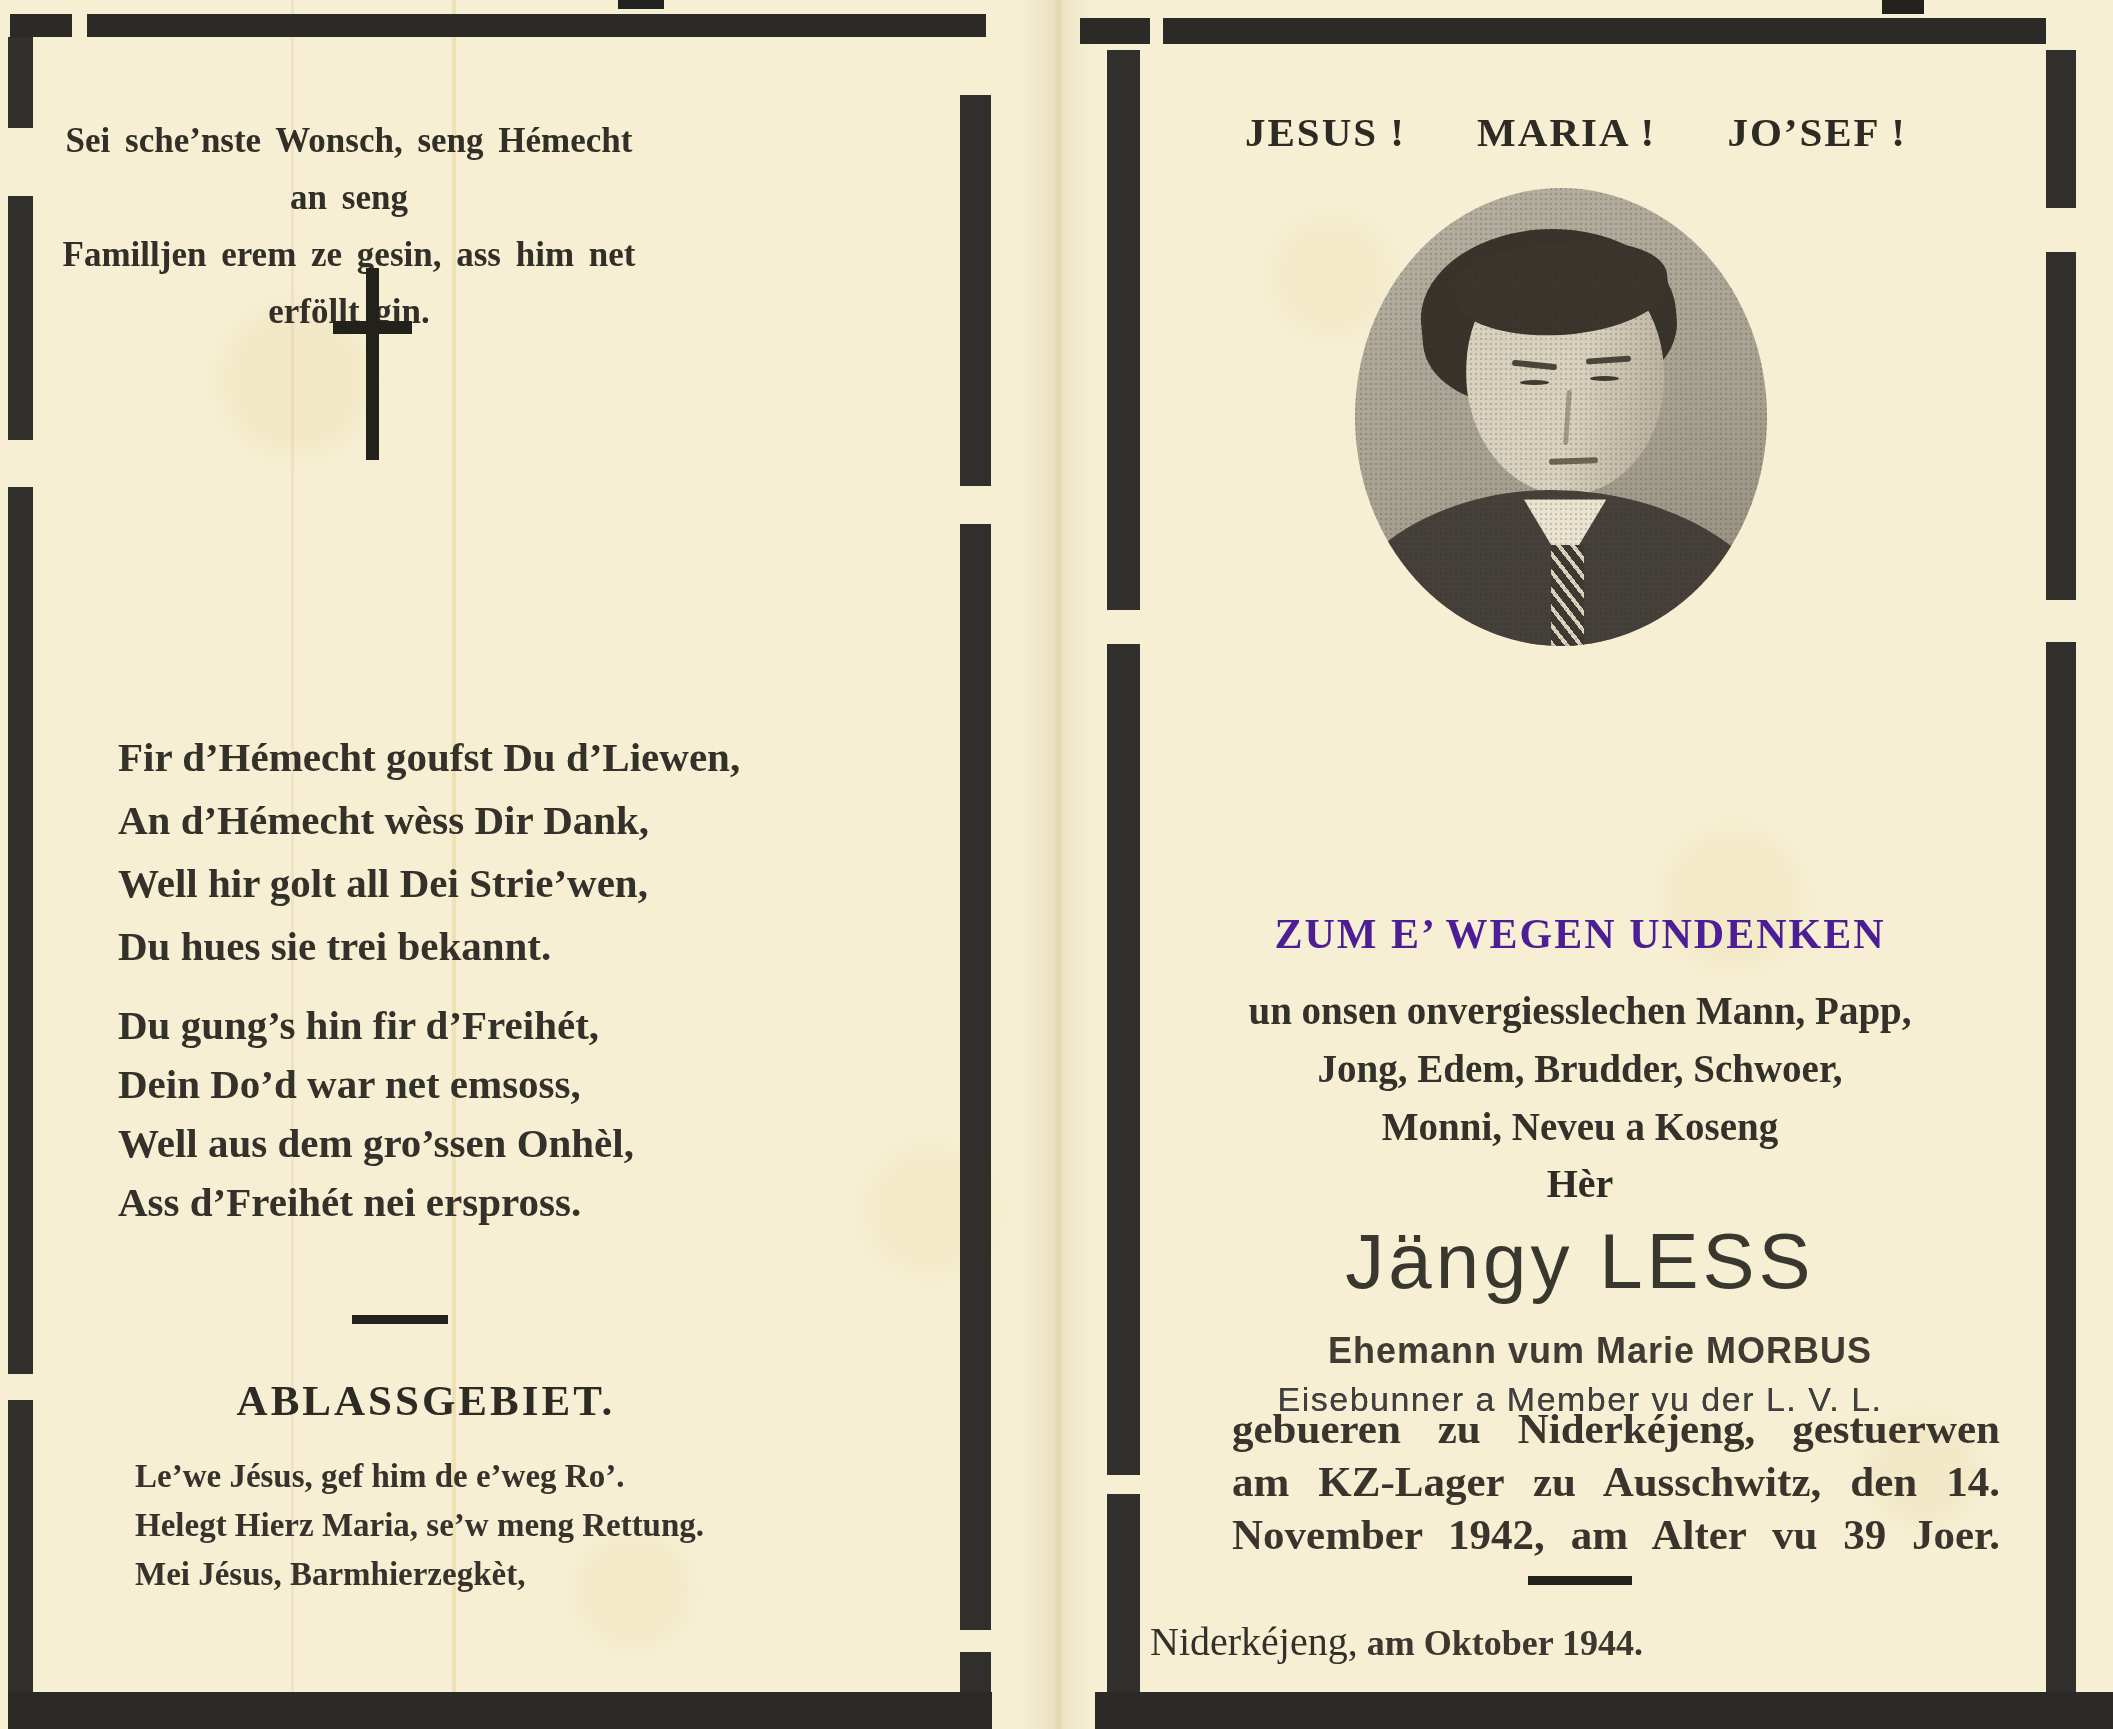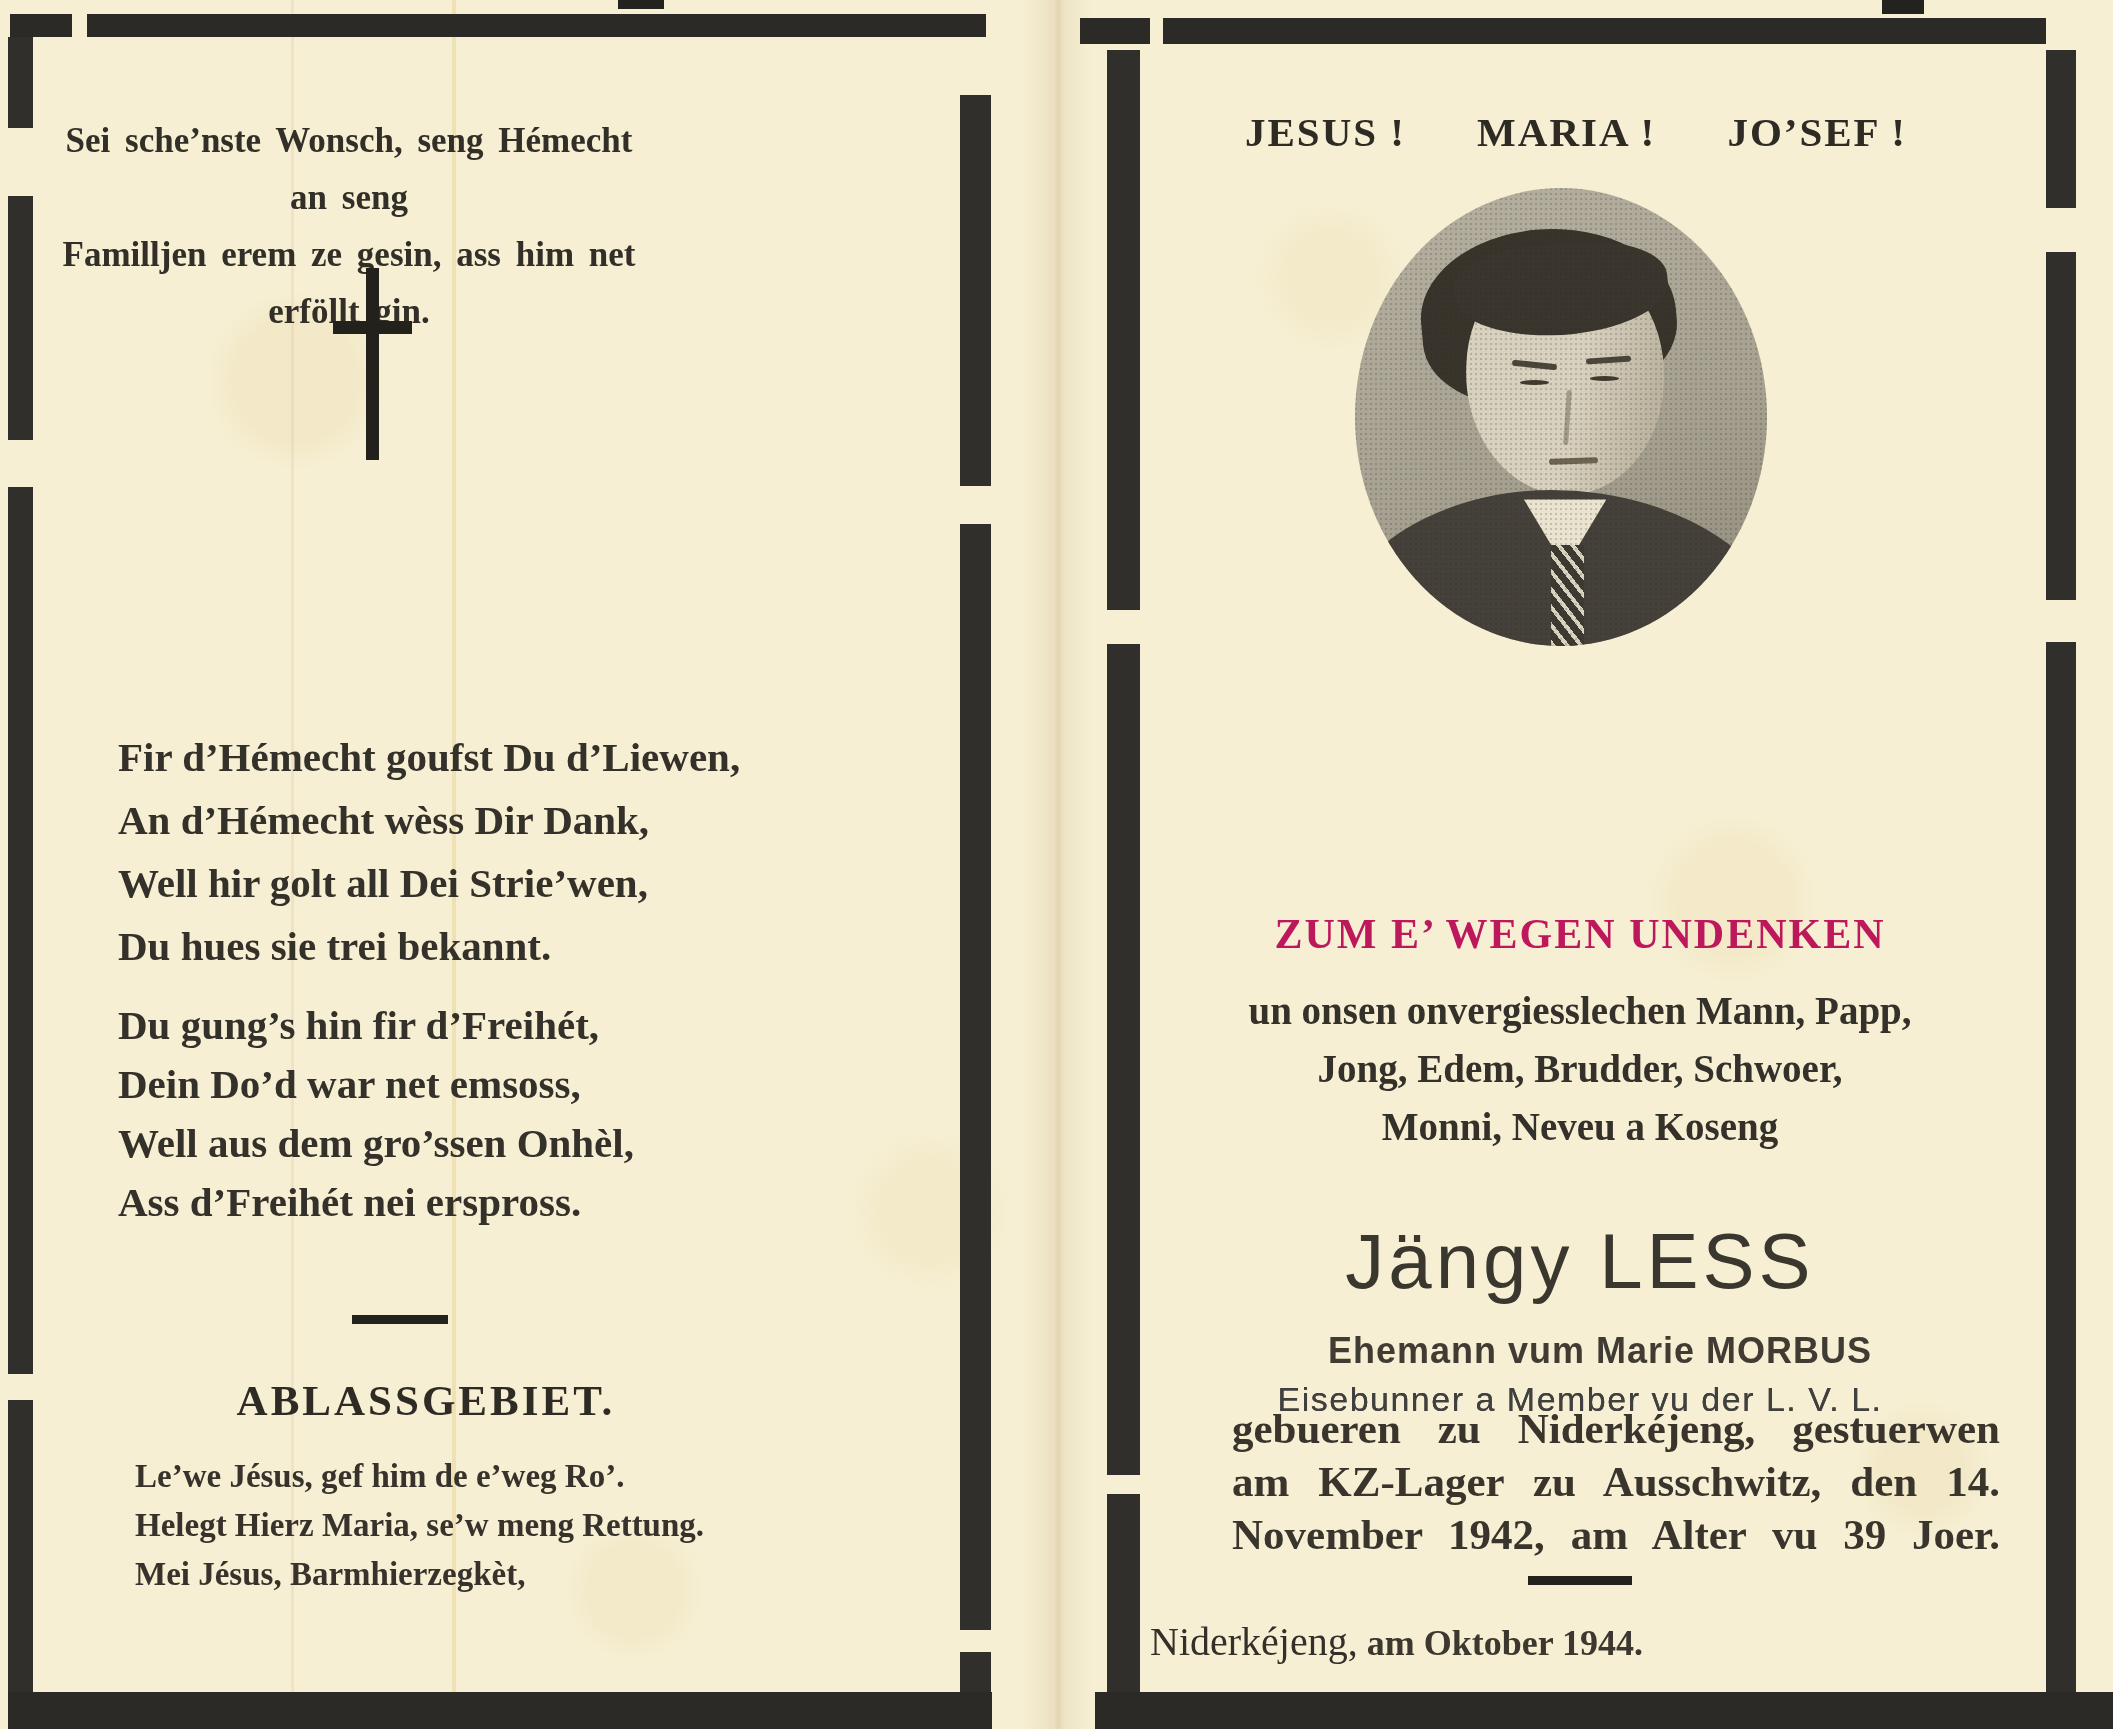--- a/index.html
+++ b/index.html
@@ -58,21 +58,21 @@
   .prayer{position:absolute;left:135px;top:1452px;font-size:33px;font-weight:bold;line-height:49px;color:#37332c;white-space:nowrap;}
 
   
   .invocation{
     position:absolute;left:1245px;top:108px;width:662px;
     display:flex;justify-content:space-between;
     font-size:41px;font-weight:bold;letter-spacing:2px;color:#2e2b25;
   }
   .memorial-heading{
     position:absolute;left:1140px;top:910px;width:880px;text-align:center;
-    font-size:42px;font-weight:bold;letter-spacing:2px;color:#be185d;
+    font-size:42px;font-weight:bold;letter-spacing:2px;color:#4c1d95;
   }
   .dedication{
     position:absolute;left:1140px;top:982px;width:880px;text-align:center;
     font-size:39px;font-weight:bold;line-height:58px;color:#34302a;
   }
   .title-prefix{
     position:absolute;left:1140px;top:1160px;width:880px;text-align:center;
     font-size:40px;font-weight:bold;color:#2f2c26;
   }
   .deceased-name{
@@ -247,20 +247,21 @@
   </div>
 
   <div class="memorial-heading">ZUM E’ WEGEN UNDENKEN</div>
 
   <div class="dedication">
     <div>un onsen onvergiesslechen Mann, Papp,</div>
     <div>Jong, Edem, Brudder, Schwoer,</div>
     <div>Monni, Neveu a Koseng</div>
   </div>
 
+  <div class="title-prefix">Hèr</div>
 
   <div class="deceased-name">Jängy LESS</div>
 
   <div class="relation1">Ehemann vum Marie MORBUS</div>
   <div class="relation2">Eisebunner a Member vu der L. V. L.</div>
 
   <div class="bio">
     <div class="bio-line">gebueren zu Niderkéjeng, gestuerwen</div>
     <div class="bio-line">am KZ-Lager zu Ausschwitz, den 14.</div>
     <div class="bio-line">November 1942, am Alter vu 39 Joer.</div>

